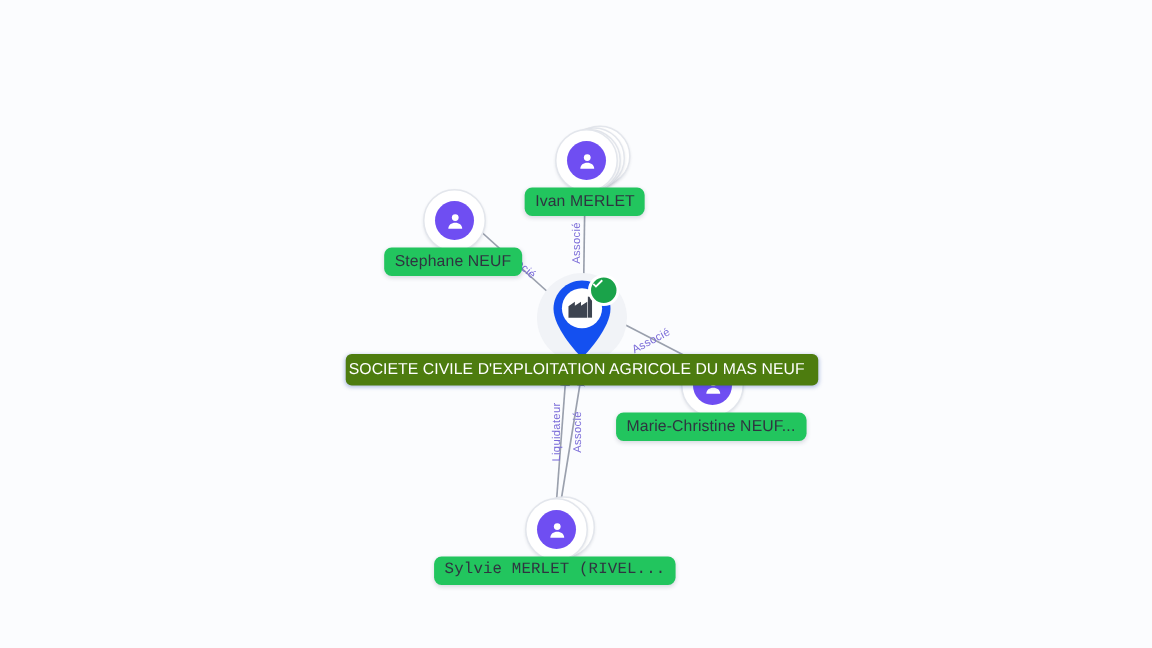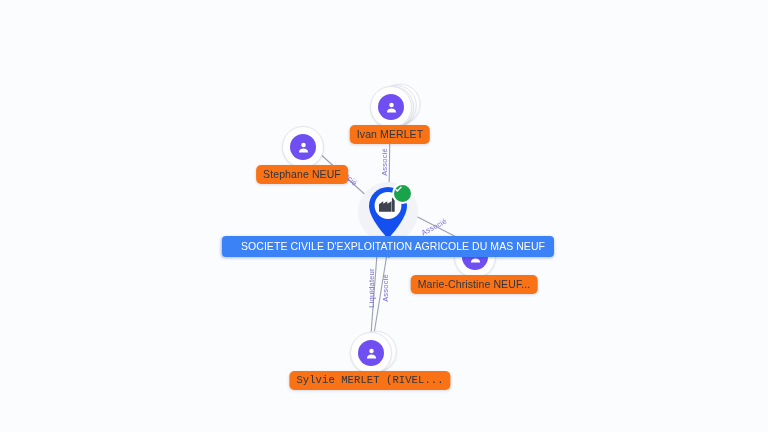--- a/index.html
+++ b/index.html
@@ -28,21 +28,21 @@
   .card.front{transform:none;display:flex;align-items:center;justify-content:center;}
   .avatar{
     width:26px;height:26px;border-radius:50%;
     background:#6f4ef2;
     display:flex;align-items:center;justify-content:center;
   }
   .avatar svg{width:15px;height:15px;fill:#ffffff;}
 
   .node-label{
     position:absolute;left:50%;top:39px;transform:translateX(-50%);
-    background:#f97316;border-radius:5px;
+    background:#22c55e;border-radius:5px;
     padding:3px 7px 4px 7px;
     font-size:10.5px;color:#2f3440;white-space:nowrap;
     box-shadow:0 1px 3px rgba(30,40,70,.16);
     letter-spacing:.1px;
   }
 
   
   .company{position:absolute;transform:translate(-50%,-50%);}
   .halo{
     position:absolute;left:50%;top:50%;width:60px;height:60px;
@@ -57,22 +57,22 @@
   }
   .pin-icon svg{width:20px;height:18px;fill:#3d4450;}
   .check{
     position:absolute;right:-2px;top:-1px;width:17px;height:17px;border-radius:50%;
     background:#1aa34a;border:2px solid #ffffff;
     display:flex;align-items:center;justify-content:center;
   }
   .check svg{width:9px;height:9px;fill:#ffffff;}
   .company-label{
     position:absolute;left:50%;top:52px;transform:translateX(-50%);
-    background:#3b82f6;color:#ffffff;border-radius:4px;
-    padding:4px 9px 5px 19px;font-size:10.5px;white-space:nowrap;
+    background:#4d7c0f;color:#ffffff;border-radius:4px;
+    padding:4px 9px 5px 2px;font-size:10.5px;white-space:nowrap;
     box-shadow:0 1px 3px rgba(20,60,160,.35);
     letter-spacing:.05px;
   }
 
   
   .edge-label{
     position:absolute;transform-origin:50% 50%;
     font-size:7.5px;color:#7a6bd8;white-space:nowrap;
     letter-spacing:.2px;pointer-events:none;
   }

